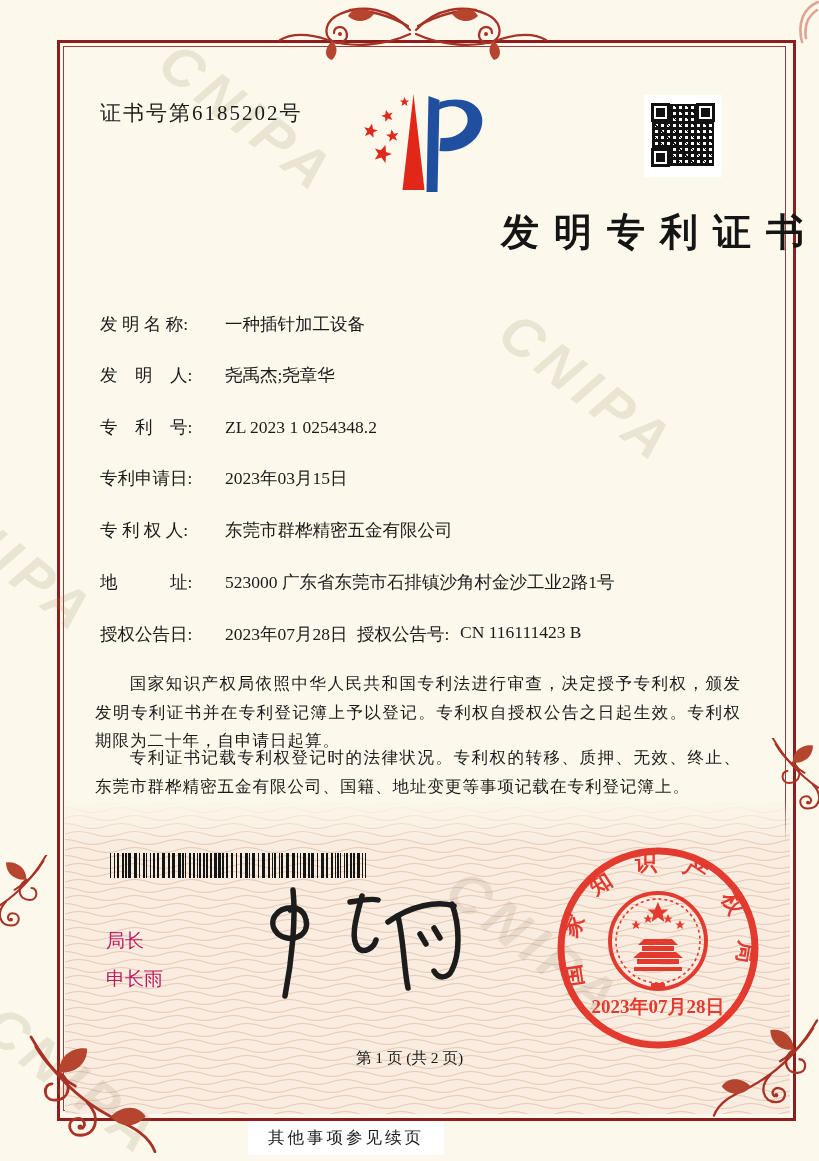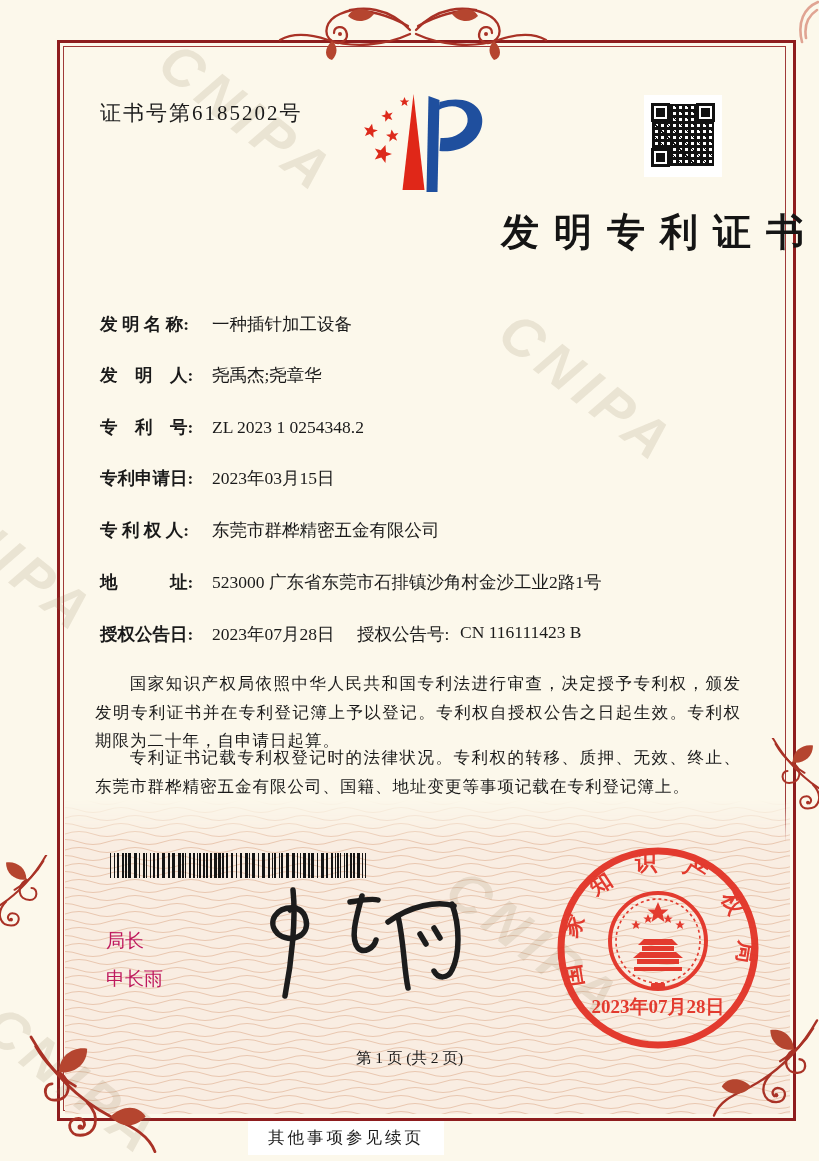--- a/index.html
+++ b/index.html
@@ -29,22 +29,22 @@
         repeating-linear-gradient(0deg,#111 0 3px,transparent 3px 6px),
         repeating-linear-gradient(45deg,transparent 0 4px,#111 4px 5px,transparent 5px 9px);}
   .fp{position:absolute;width:13px;height:13px;border:3px solid #111;background:#fff;}
   .fp::after{content:"";position:absolute;inset:2px;background:#111;}
   .fp.tl{left:-1px;top:-1px}.fp.tr{right:-1px;top:-1px}.fp.bl{left:-1px;bottom:-1px}
   .logo{position:absolute;left:340px;top:90px;z-index:5;}
   .title{position:absolute;left:0;top:207px;width:100%;text-align:right;z-index:5;
          font-size:38px;font-weight:600;letter-spacing:15px;text-indent:15px;color:#151515;}
   
   .row{position:absolute;left:100px;z-index:5;font-size:17.5px;white-space:nowrap;}
-  .row .lab{display:inline-block;min-width:102px;font-weight:bold;}
-  .row .val{margin-left:10px;}
+  .row .lab{display:inline-block;min-width:102px;}
+  .row .val{margin-left:23px;}
   .row .lab2{position:absolute;left:257px;}
   .row .val2{position:absolute;left:360px;white-space:nowrap;}
   
   .para{position:absolute;left:95px;width:646px;z-index:5;font-size:16.5px;line-height:28.5px;
         text-align:justify;text-indent:2.1em;letter-spacing:1px;}
   
   .barcode{position:absolute;left:110px;top:853px;width:258px;height:25px;z-index:5;}
   .director{position:absolute;left:106px;z-index:6;font-size:19px;
             font-family:"Liberation Sans","DejaVu Sans",sans-serif;color:#be185d;}
   .signature{position:absolute;left:238px;top:882px;z-index:6;}

